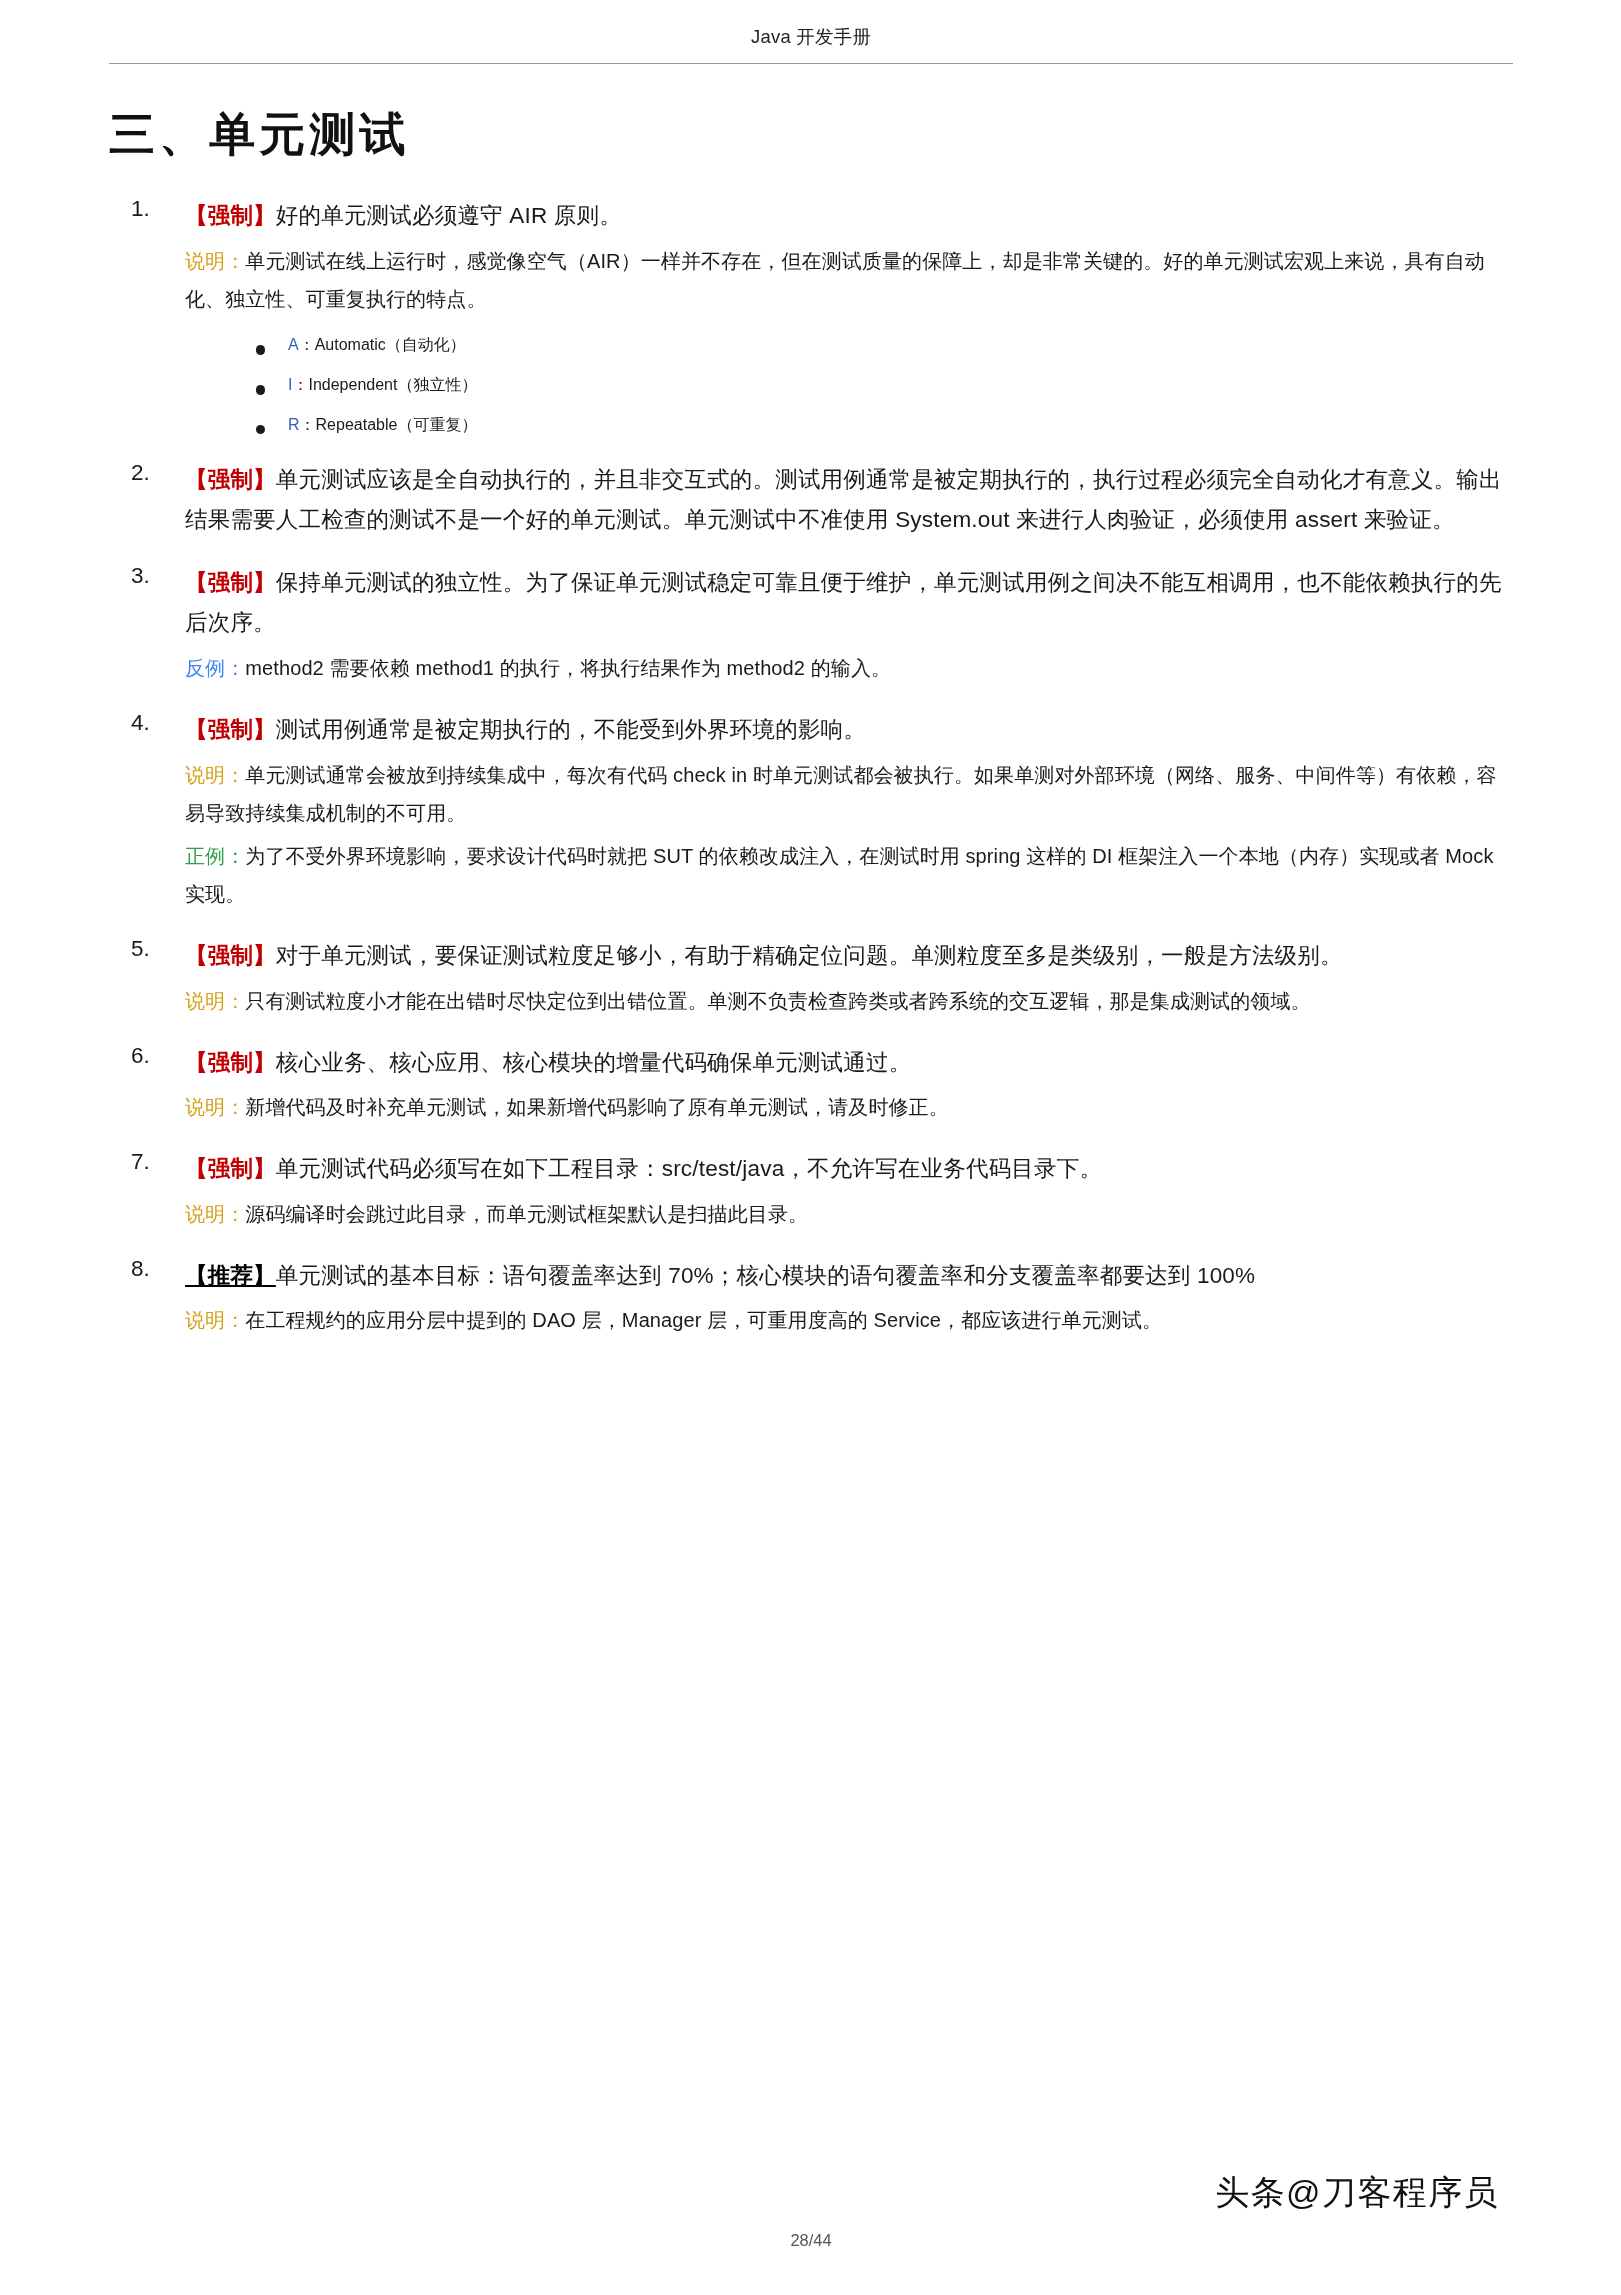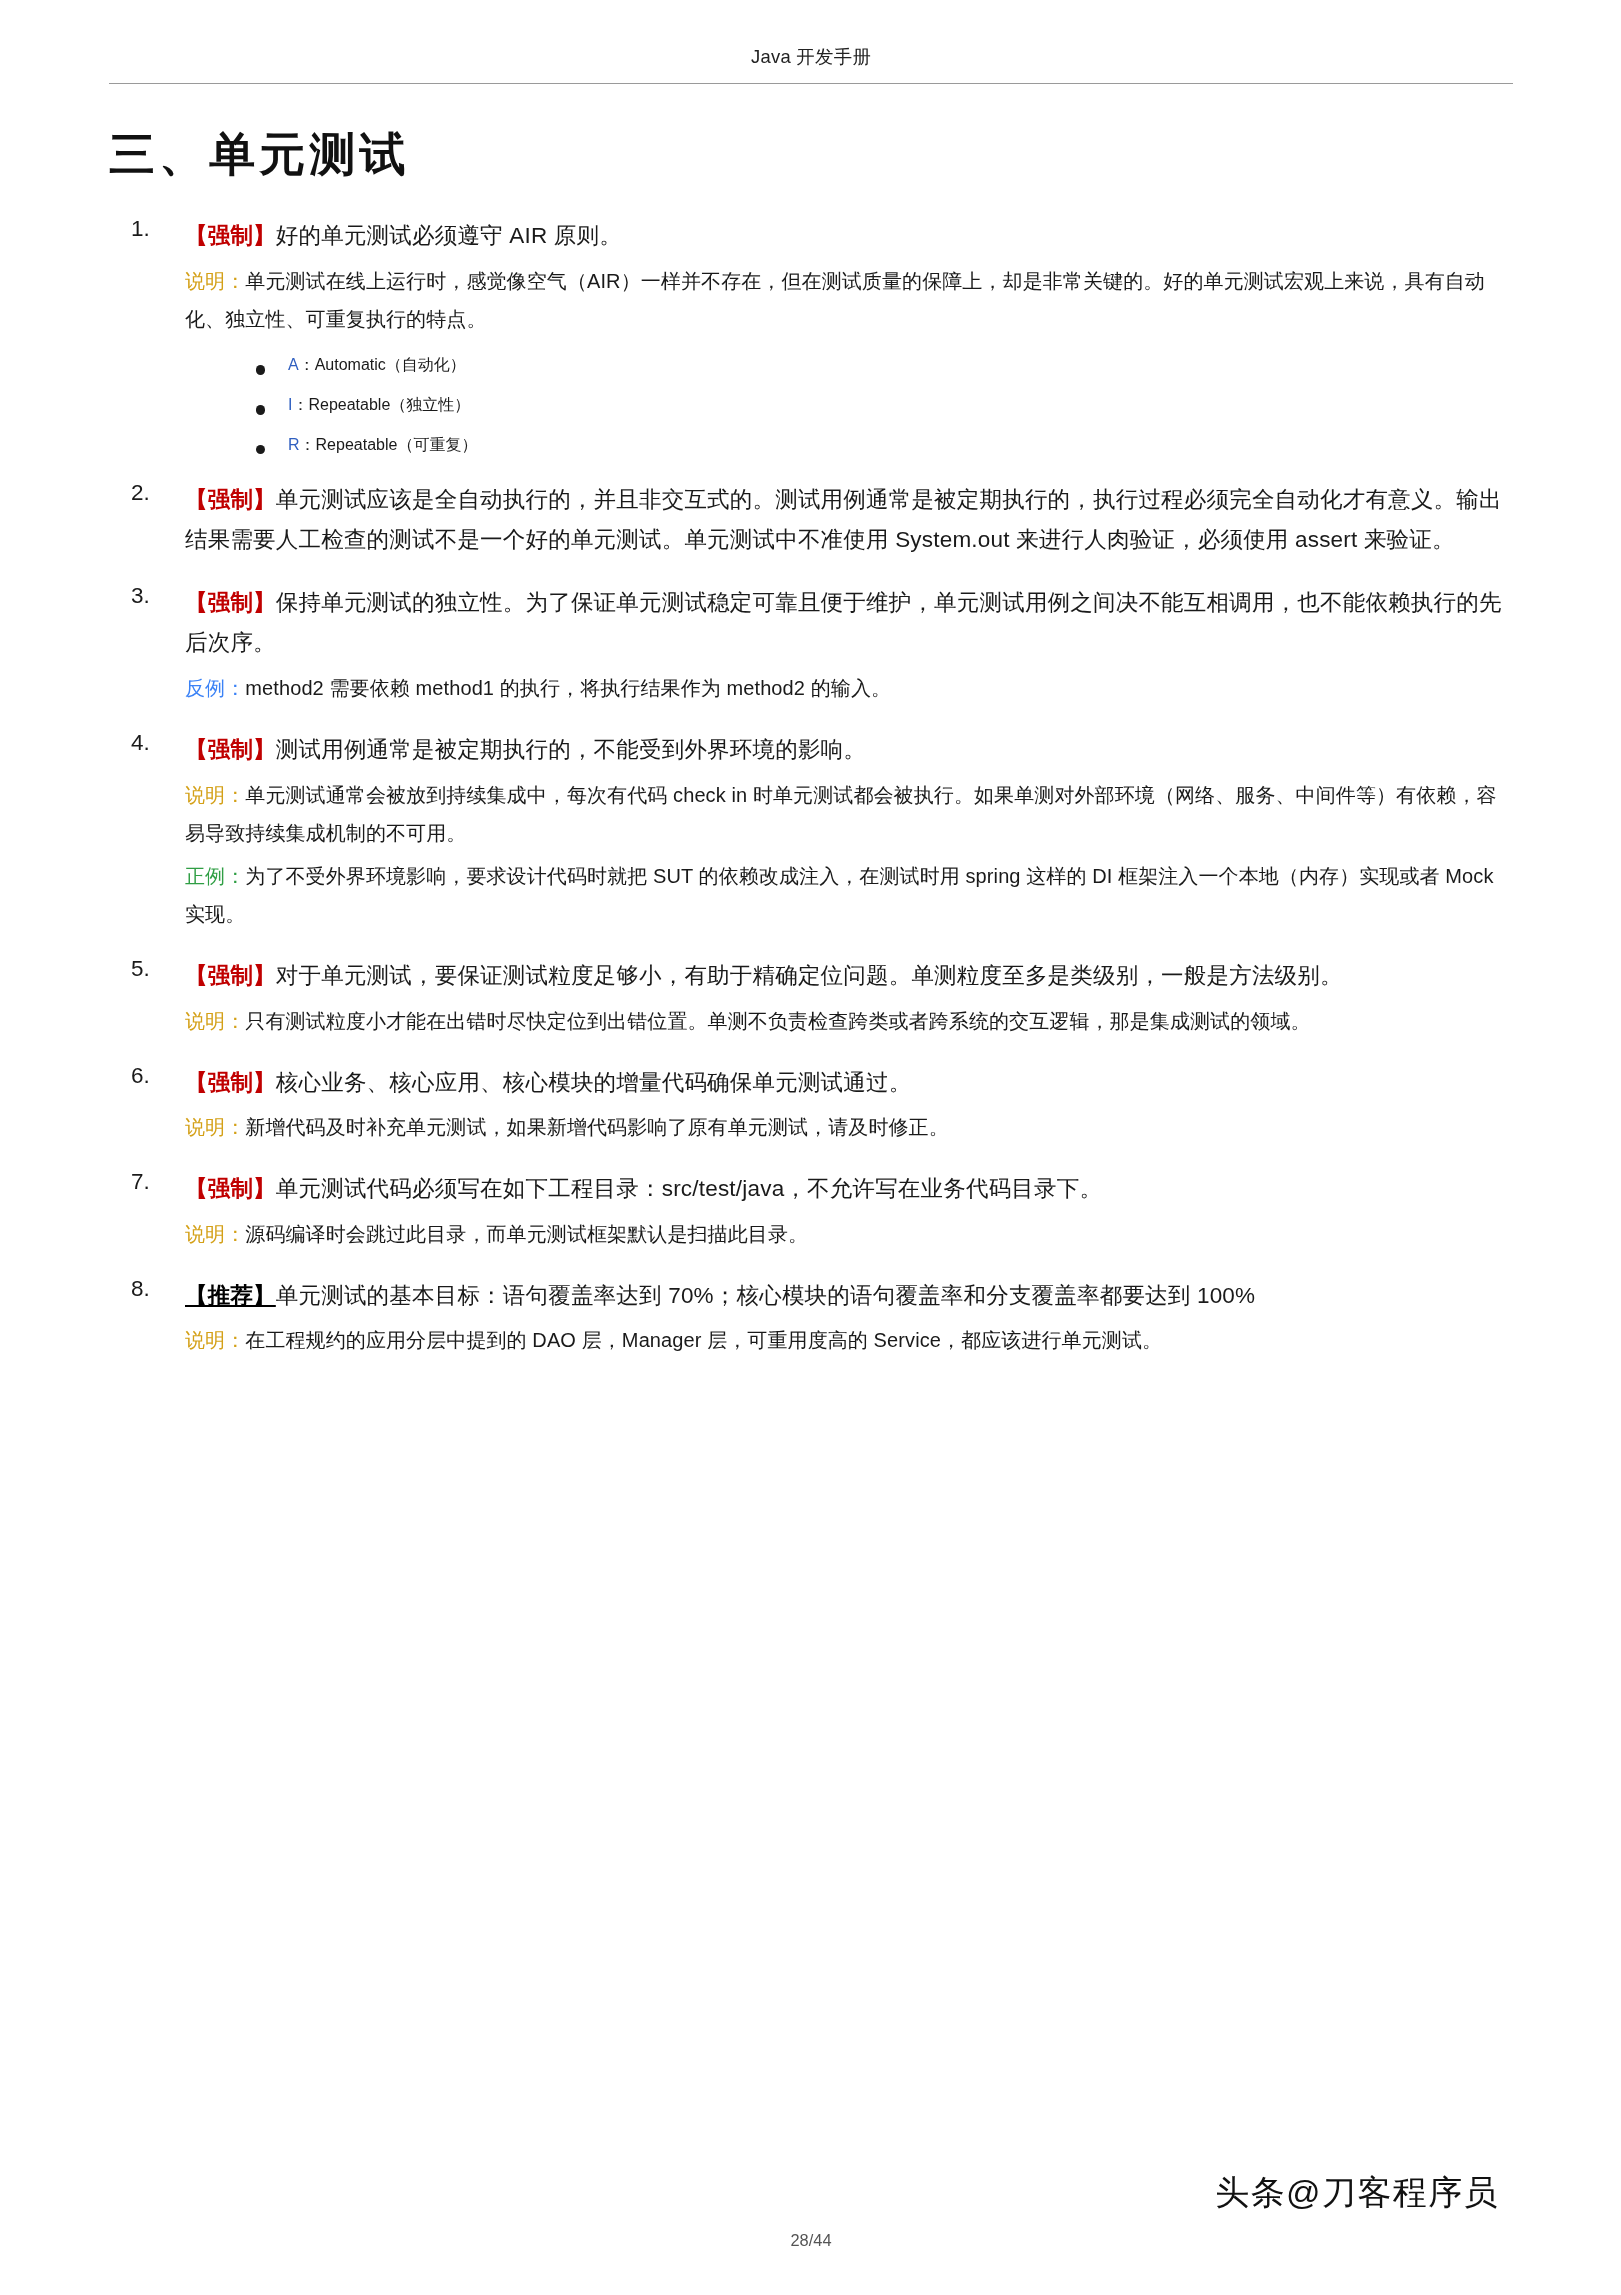--- a/index.html
+++ b/index.html
@@ -14,21 +14,21 @@
   .page {
     width: 1622px;
     min-height: 2295px;
     margin: 0 auto;
     background: #ffffff;
     position: relative;
     box-sizing: border-box;
     padding: 0 109px;
   }
   .header {
-    padding-top: 44px;
+    padding-top: 24px;
     text-align: center;
     font-size: 18.4px;
     letter-spacing: 0.3px;
     color: #222;
   }
   .header-rule {
     margin-top: 13.6px;
     border-bottom: 1.4px solid #9a9a9a;
   }
   .chapter-title {
@@ -148,21 +148,21 @@
         <span class="tag-force">【强制】</span><span>好的单元测试必须遵守 AIR 原则。</span>
       </div>
       <div class="note">
         <span class="lbl-shuoming">说明：</span><span>单元测试在线上运行时，感觉像空气（AIR）一样并不存在，但在测试质量的保障上，却是非常关键的。好的单元测试宏观上来说，具有自动化、独立性、可重复执行的特点。</span>
       </div>
       <ul class="air">
         <li>
           <span class="air-letter">A</span><span>：Automatic（自动化）</span>
         </li>
         <li>
-          <span class="air-letter">I</span><span>：Repeatable（独立性）</span>
+          <span class="air-letter">I</span><span>：Independent（独立性）</span>
         </li>
         <li>
           <span class="air-letter">R</span><span>：Repeatable（可重复）</span>
         </li>
       </ul>
     </li>
 
     <li>
       <span class="num">2.</span>
       <div class="rule-main">

